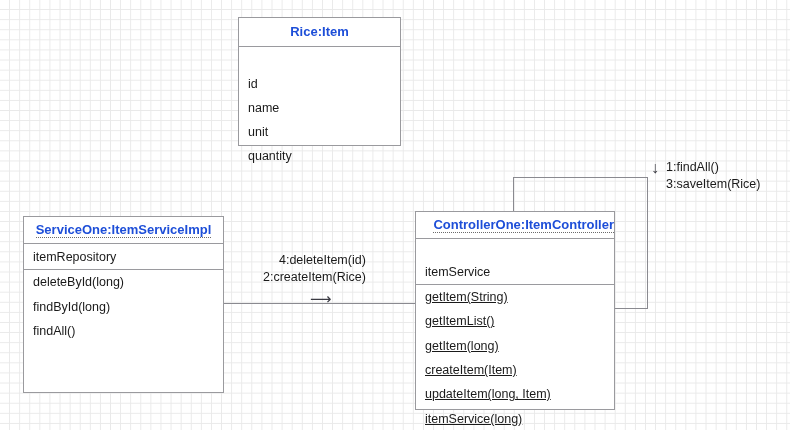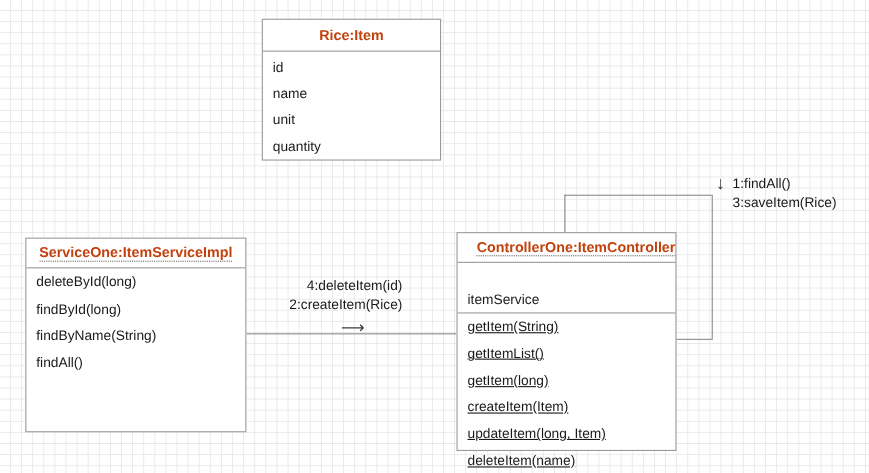--- a/index.html
+++ b/index.html
@@ -30,21 +30,21 @@
   .uml-box {
     position: absolute;
     background: #ffffff;
     border: 1px solid #9a9a9e;
     box-sizing: border-box;
     z-index: 5;
   }
   .uml-title {
     font-size: 13px;
     font-weight: bold;
-    color: #c2410c;
+    color: #1d4ed8;
     text-align: center;
     line-height: 1;
     border-bottom: 1px solid #9a9a9e;
     box-sizing: border-box;
     display: flex;
     align-items: center;
     justify-content: center;
     white-space: nowrap;
   }
   .uml-title span {
@@ -71,21 +71,21 @@
   }
   
   #box-rice {
     left: 238px;
     top: 17px;
     width: 163px;
     height: 129px;
   }
   #box-rice .uml-title { height: 29px; }
   #box-rice .uml-row { height: 24px; }
-  #box-rice .uml-section.attrs { border-bottom: none; padding-top: 2px; }
+  #box-rice .uml-section.attrs { border-bottom: none; padding-top: 2px; margin-top: 23px; }
 
   
   #box-service {
     left: 23px;
     top: 216px;
     width: 201px;
     height: 177px;
   }
   #box-service .uml-title { height: 27px; }
   #box-service .uml-section.attrs .uml-row { height: 25px; }
@@ -206,38 +206,40 @@
       <div class="uml-row">name</div>
       <div class="uml-row">unit</div>
       <div class="uml-row">quantity</div>
     </div>
   </div>
 
   <div class="uml-box" id="box-service">
     <div class="uml-title">
       <span>ServiceOne:ItemServiceImpl</span>
     </div>
+    <div class="uml-section attrs">
+      <div class="uml-row">itemRepository</div>
+    </div>
     <div class="uml-section ops last">
       <div class="uml-row">deleteById(long)</div>
       <div class="uml-row">findById(long)</div>
-      <div class="uml-row">findByName(String)</div>
       <div class="uml-row">findAll()</div>
     </div>
   </div>
 
   <div class="uml-box" id="box-controller">
     <div class="uml-title">
       <span>ControllerOne:ItemController</span>
     </div>
     <div class="uml-section attrs">
       <div class="uml-row">itemService</div>
     </div>
     <div class="uml-section ops last">
       <div class="uml-row">getItem(String)</div>
       <div class="uml-row">getItemList()</div>
       <div class="uml-row">getItem(long)</div>
       <div class="uml-row">createItem(Item)</div>
       <div class="uml-row">updateItem(long, Item)</div>
-      <div class="uml-row">deleteItem(name)</div>
+      <div class="uml-row">itemService(long)</div>
     </div>
   </div>
 
 </div>
 
 </body></html>

